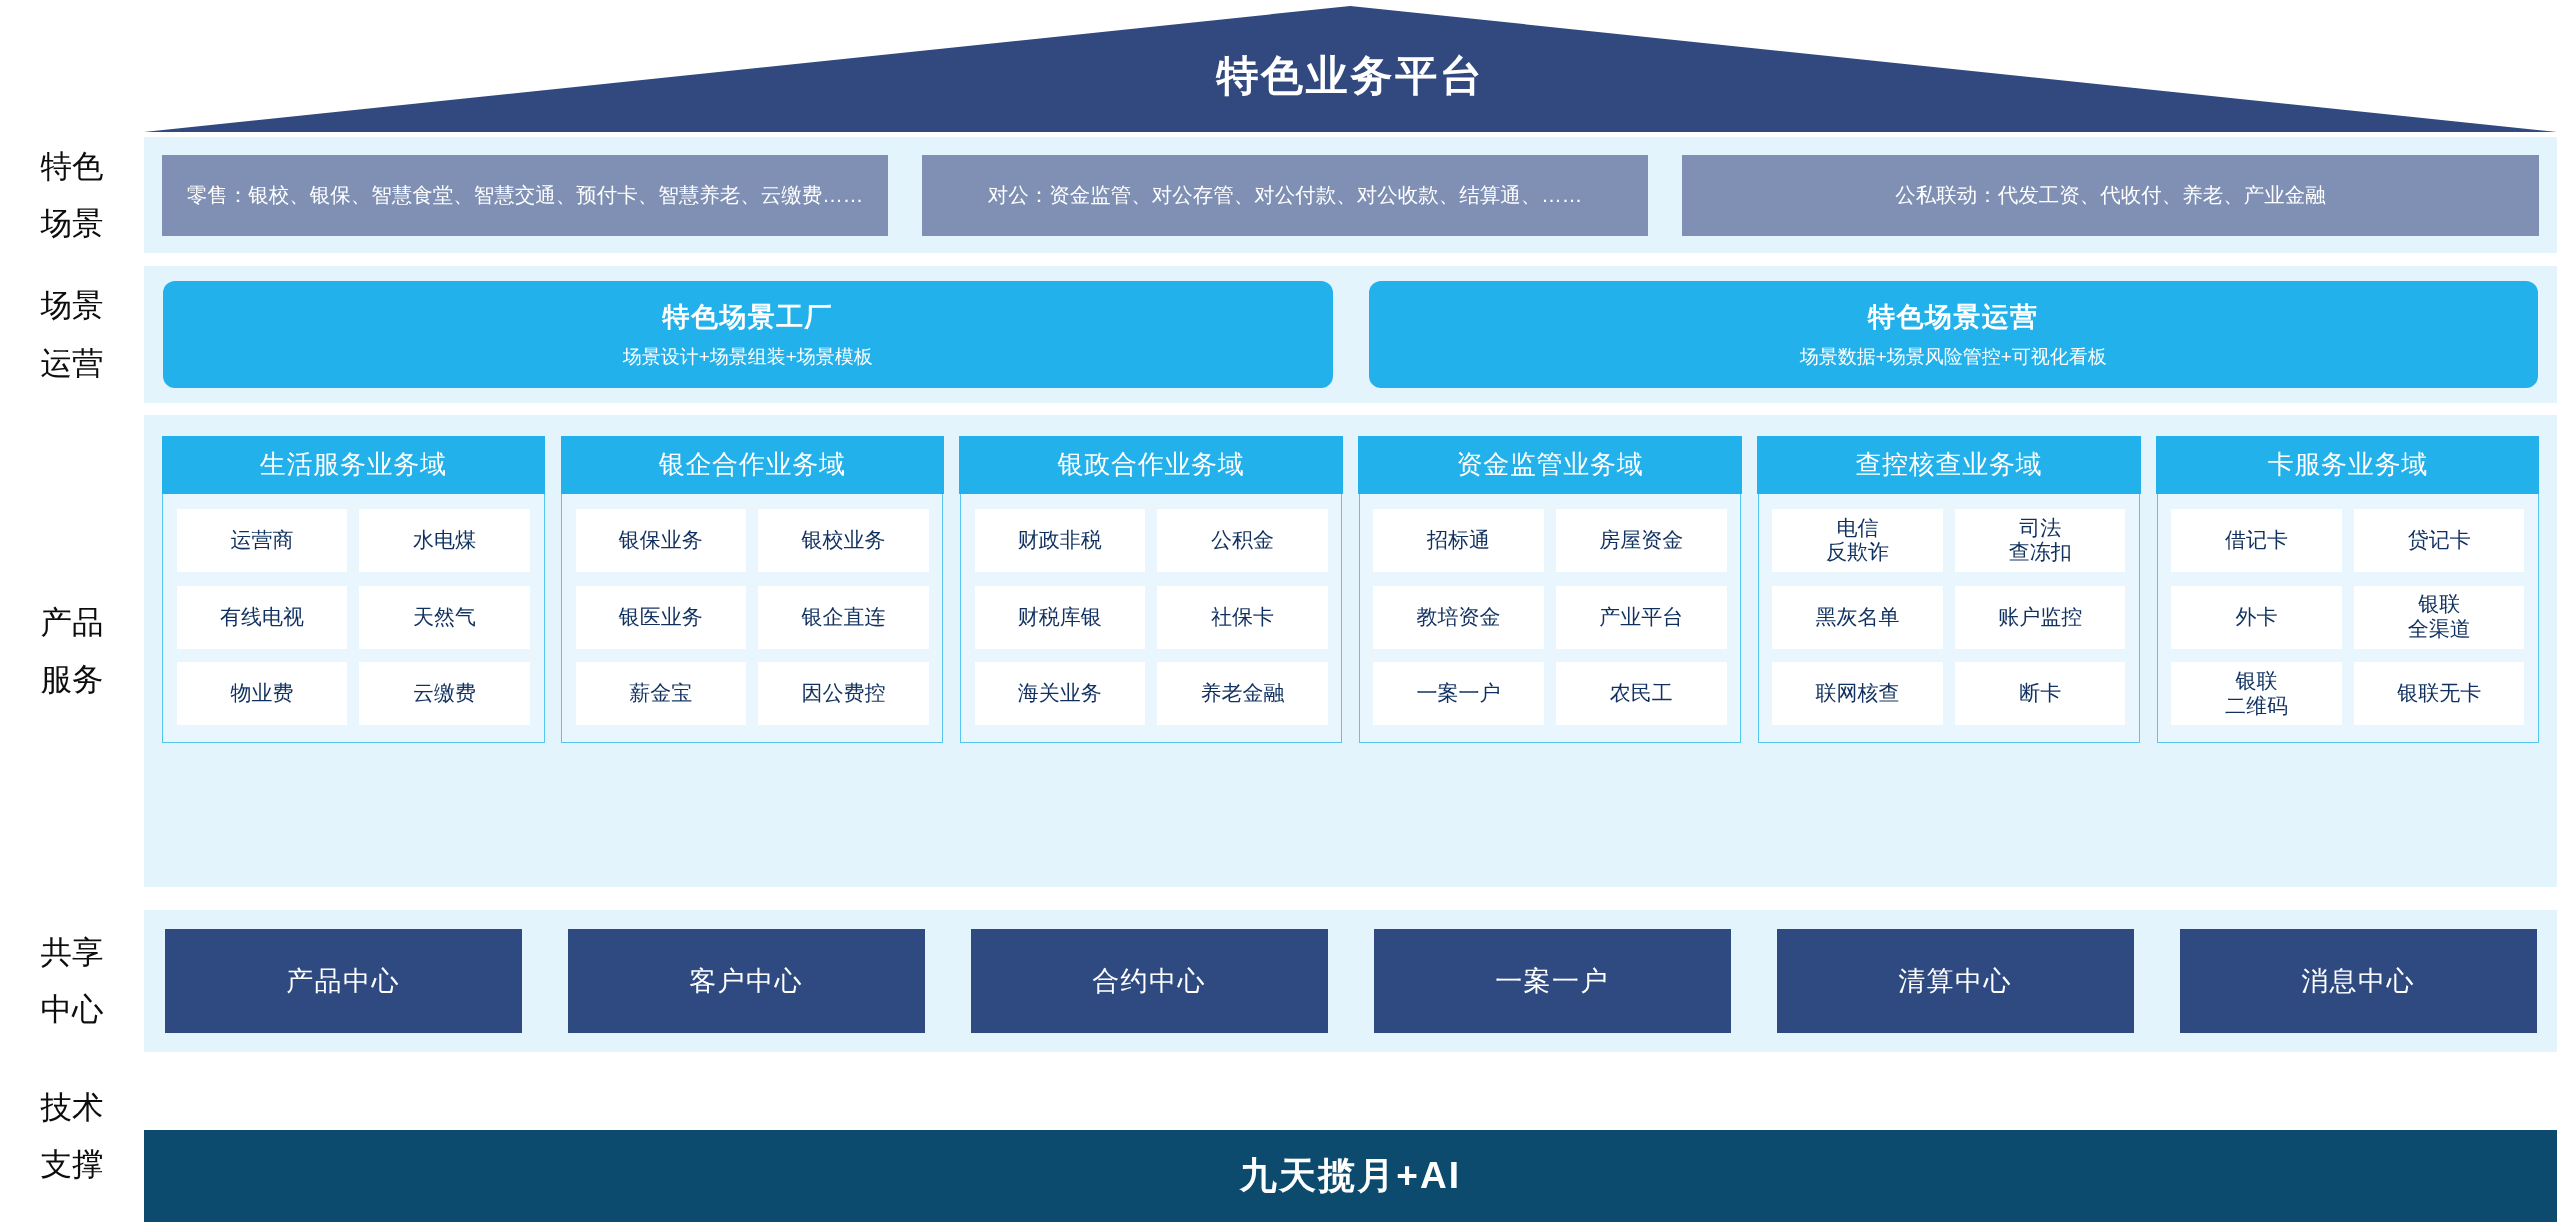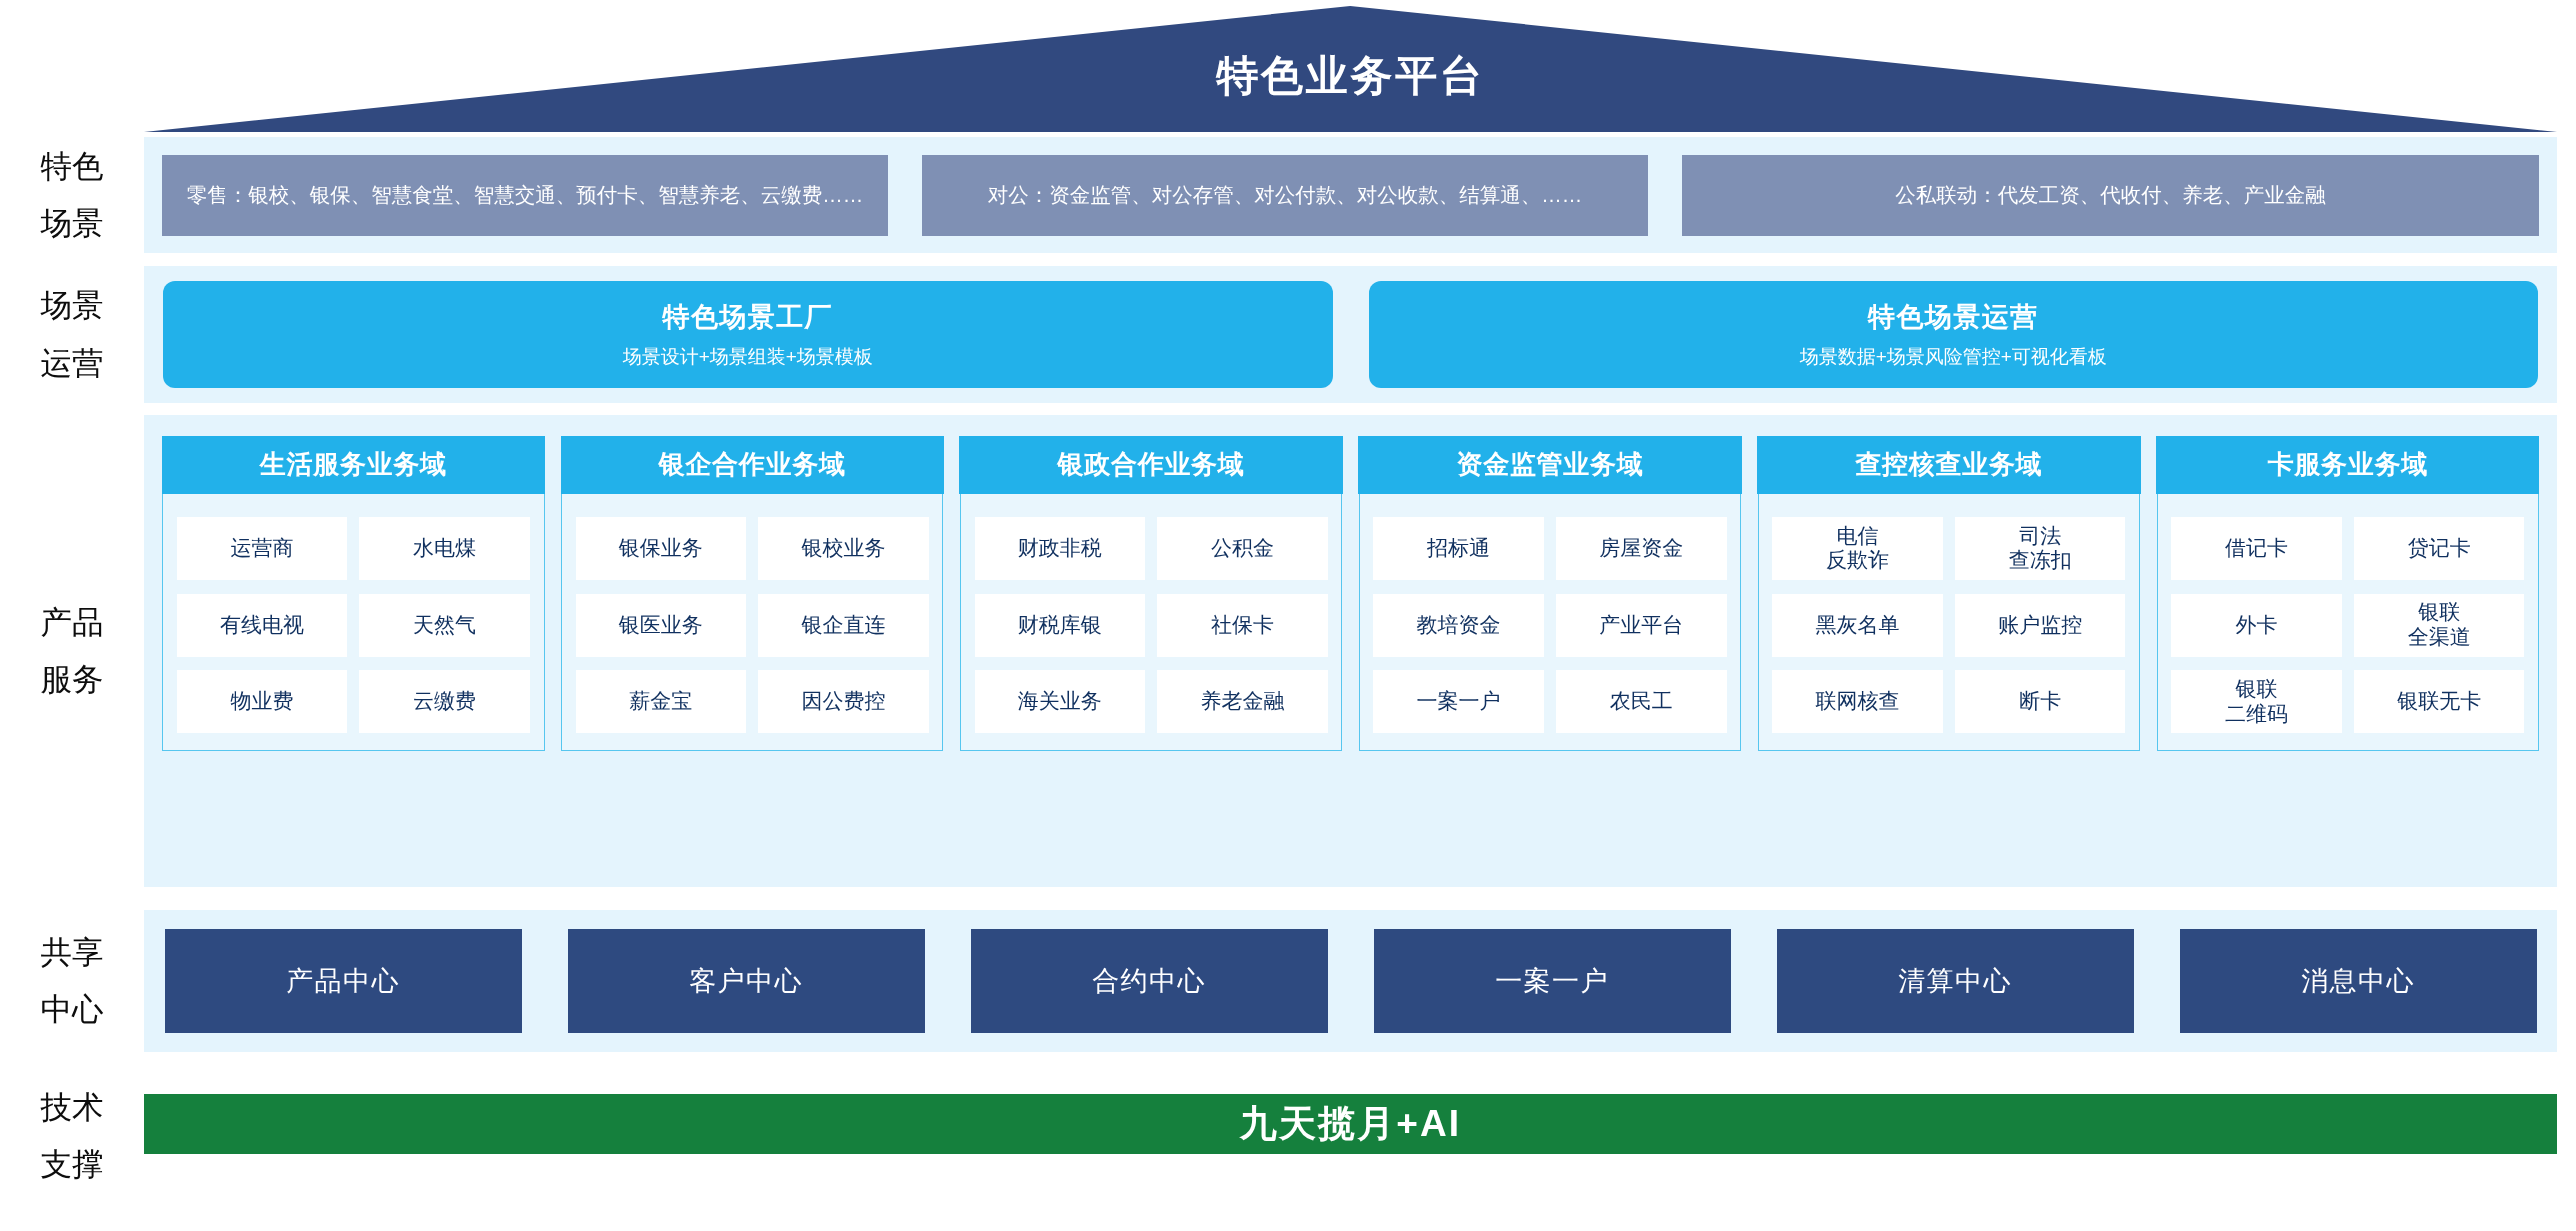--- a/index.html
+++ b/index.html
@@ -75,23 +75,23 @@
     display:flex;align-items:flex-start;gap:16.4px;
     padding:22px 18px 0 18px;box-sizing:border-box;
   }
   .domain{
     flex:1 1 0;background:#e9f6fd;
     border:1.4px solid #56c6ef;border-top:none;
     display:flex;flex-direction:column;
   }
   .domain-head{
     background:#22b1ea;color:#ffffff;
-    font-size:26px;font-weight:bold;letter-spacing:0.7px;
+    font-size:26px;font-weight:normal;letter-spacing:0.7px;
     text-align:center;padding:11px 0 12.3px 0;
-    margin:-1.4px -1.4px 8px -1.4px;
+    margin:-1.4px -1.4px 0 -1.4px;
   }
   .domain-body{
     display:grid;grid-template-columns:1fr 1fr;
     gap:13.7px 12.3px;padding:15px 13.7px 16.4px 13.7px;
   }
   .cell{
     background:#ffffff;color:#10305f;
     font-size:21px;font-weight:normal;line-height:1.18;
     text-align:center;
     height:63px;
@@ -105,22 +105,22 @@
     position:absolute;left:0;top:0;width:100%;height:100%;
     display:flex;align-items:center;gap:46px;
     padding:0 20.5px;box-sizing:border-box;
   }
   .share-box{
     flex:1 1 0;height:104px;background:#2e4a80;color:#ffffff;
     font-size:27px;font-weight:normal;letter-spacing:1.4px;
     display:flex;align-items:center;justify-content:center;
   }
   .tech-bar{
-    position:absolute;left:144px;top:1094px;width:2413px;height:60px;
-    background:#15803d;color:#ffffff;
+    position:absolute;left:144px;top:1130px;width:2413px;height:92px;
+    background:#0c4a6e;color:#ffffff;
     display:flex;align-items:center;justify-content:center;
     font-size:37px;font-weight:bold;letter-spacing:2.1px;
   }
 </style>
 </head>
 <body>
 
 <div class="page">
 
   <div class="banner">

